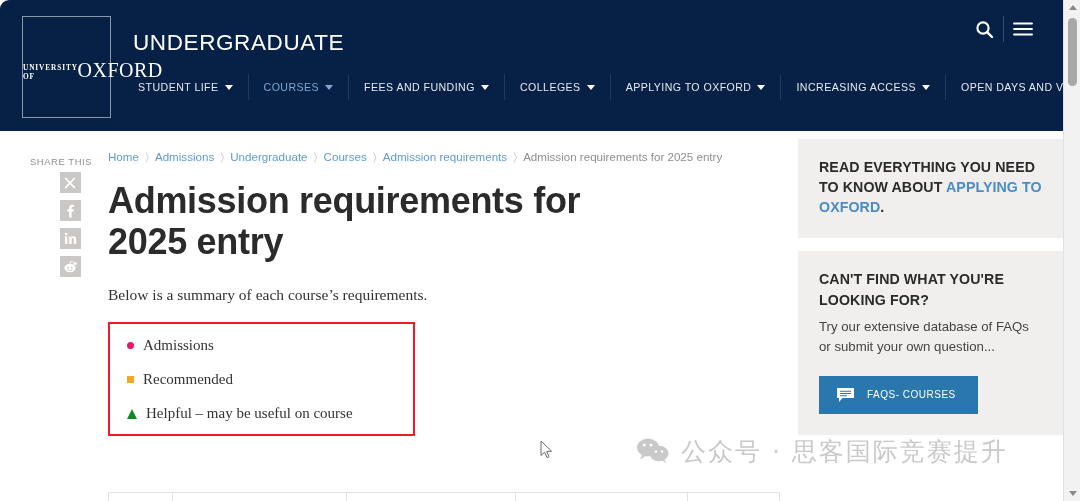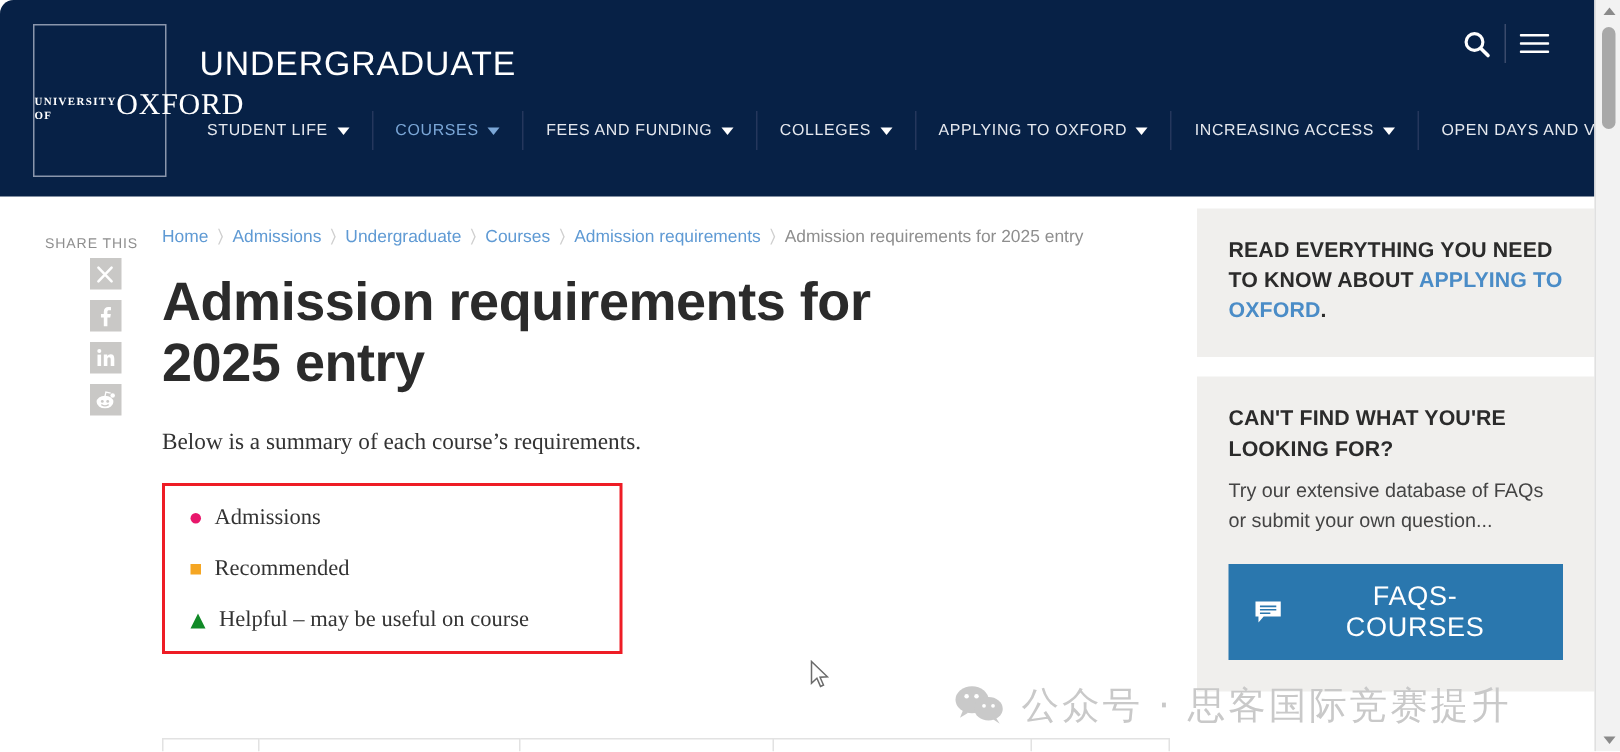--- a/index.html
+++ b/index.html
@@ -105,21 +105,21 @@
     cursor: pointer;
   }
   .share-btn svg { display: block; }
 
   
   .main {
     position: absolute; left: 108px; top: 150px;
     width: 672px;
   }
   .breadcrumb {
-    display: flex; align-items: center;
+    display: flex; 
     flex-wrap: nowrap; font-size: 11.6px;
     color: #9c9c9c; white-space: nowrap;
   }
   .crumb { color: #5f9ad4; cursor: pointer; }
   .crumb.current { color: #8e8e8e; cursor: default; }
   .crumb-sep {
     color: #cfcfcf; margin: 0 6px;
     font-size: 12px;
   }
   h1.page-title {
@@ -199,21 +199,21 @@
   .panel-body {
     margin-top: 7px;
     font-size: 13.2px; color: #444444;
     line-height: 1.55;
   }
   .faq-btn {
     display: inline-flex; align-items: center;
     gap: 12px; margin-top: 18px;
     background: #2a77ae; color: #ffffff;
     padding: 11px 22px 11px 17px;
-    font-size: 18px; letter-spacing: 0.5px;
+    font-size: 10px; letter-spacing: 0.5px;
     cursor: pointer; border: none;
     font-family: "Liberation Sans", sans-serif;
   }
 
   
   .scrollbar {
     position: absolute; right: 0; top: 0;
     width: 17px; height: 501px;
     background: #f2f2f2;
     border-left: 1px solid #e0e0e0;
@@ -237,21 +237,21 @@
     border-top: 5px solid #8a8a8a;
   }
   .sb-thumb {
     position: absolute; left: 4px; top: 18px;
     width: 9px; height: 68px;
     background: #a8a8a8; border-radius: 5px;
   }
 
   
   .watermark {
-    position: absolute; left: 636px; top: 470px;
+    position: absolute; left: 636px; top: 451px;
     display: flex; align-items: center; gap: 11px;
     transform: translateY(-50%);
     pointer-events: none;
     justify-content: center;
   }
   .wm-text {
     font-size: 25px; color: #c9c9c9;
     letter-spacing: 2px;
     font-family: "DejaVu Sans", sans-serif;
     white-space: nowrap;

